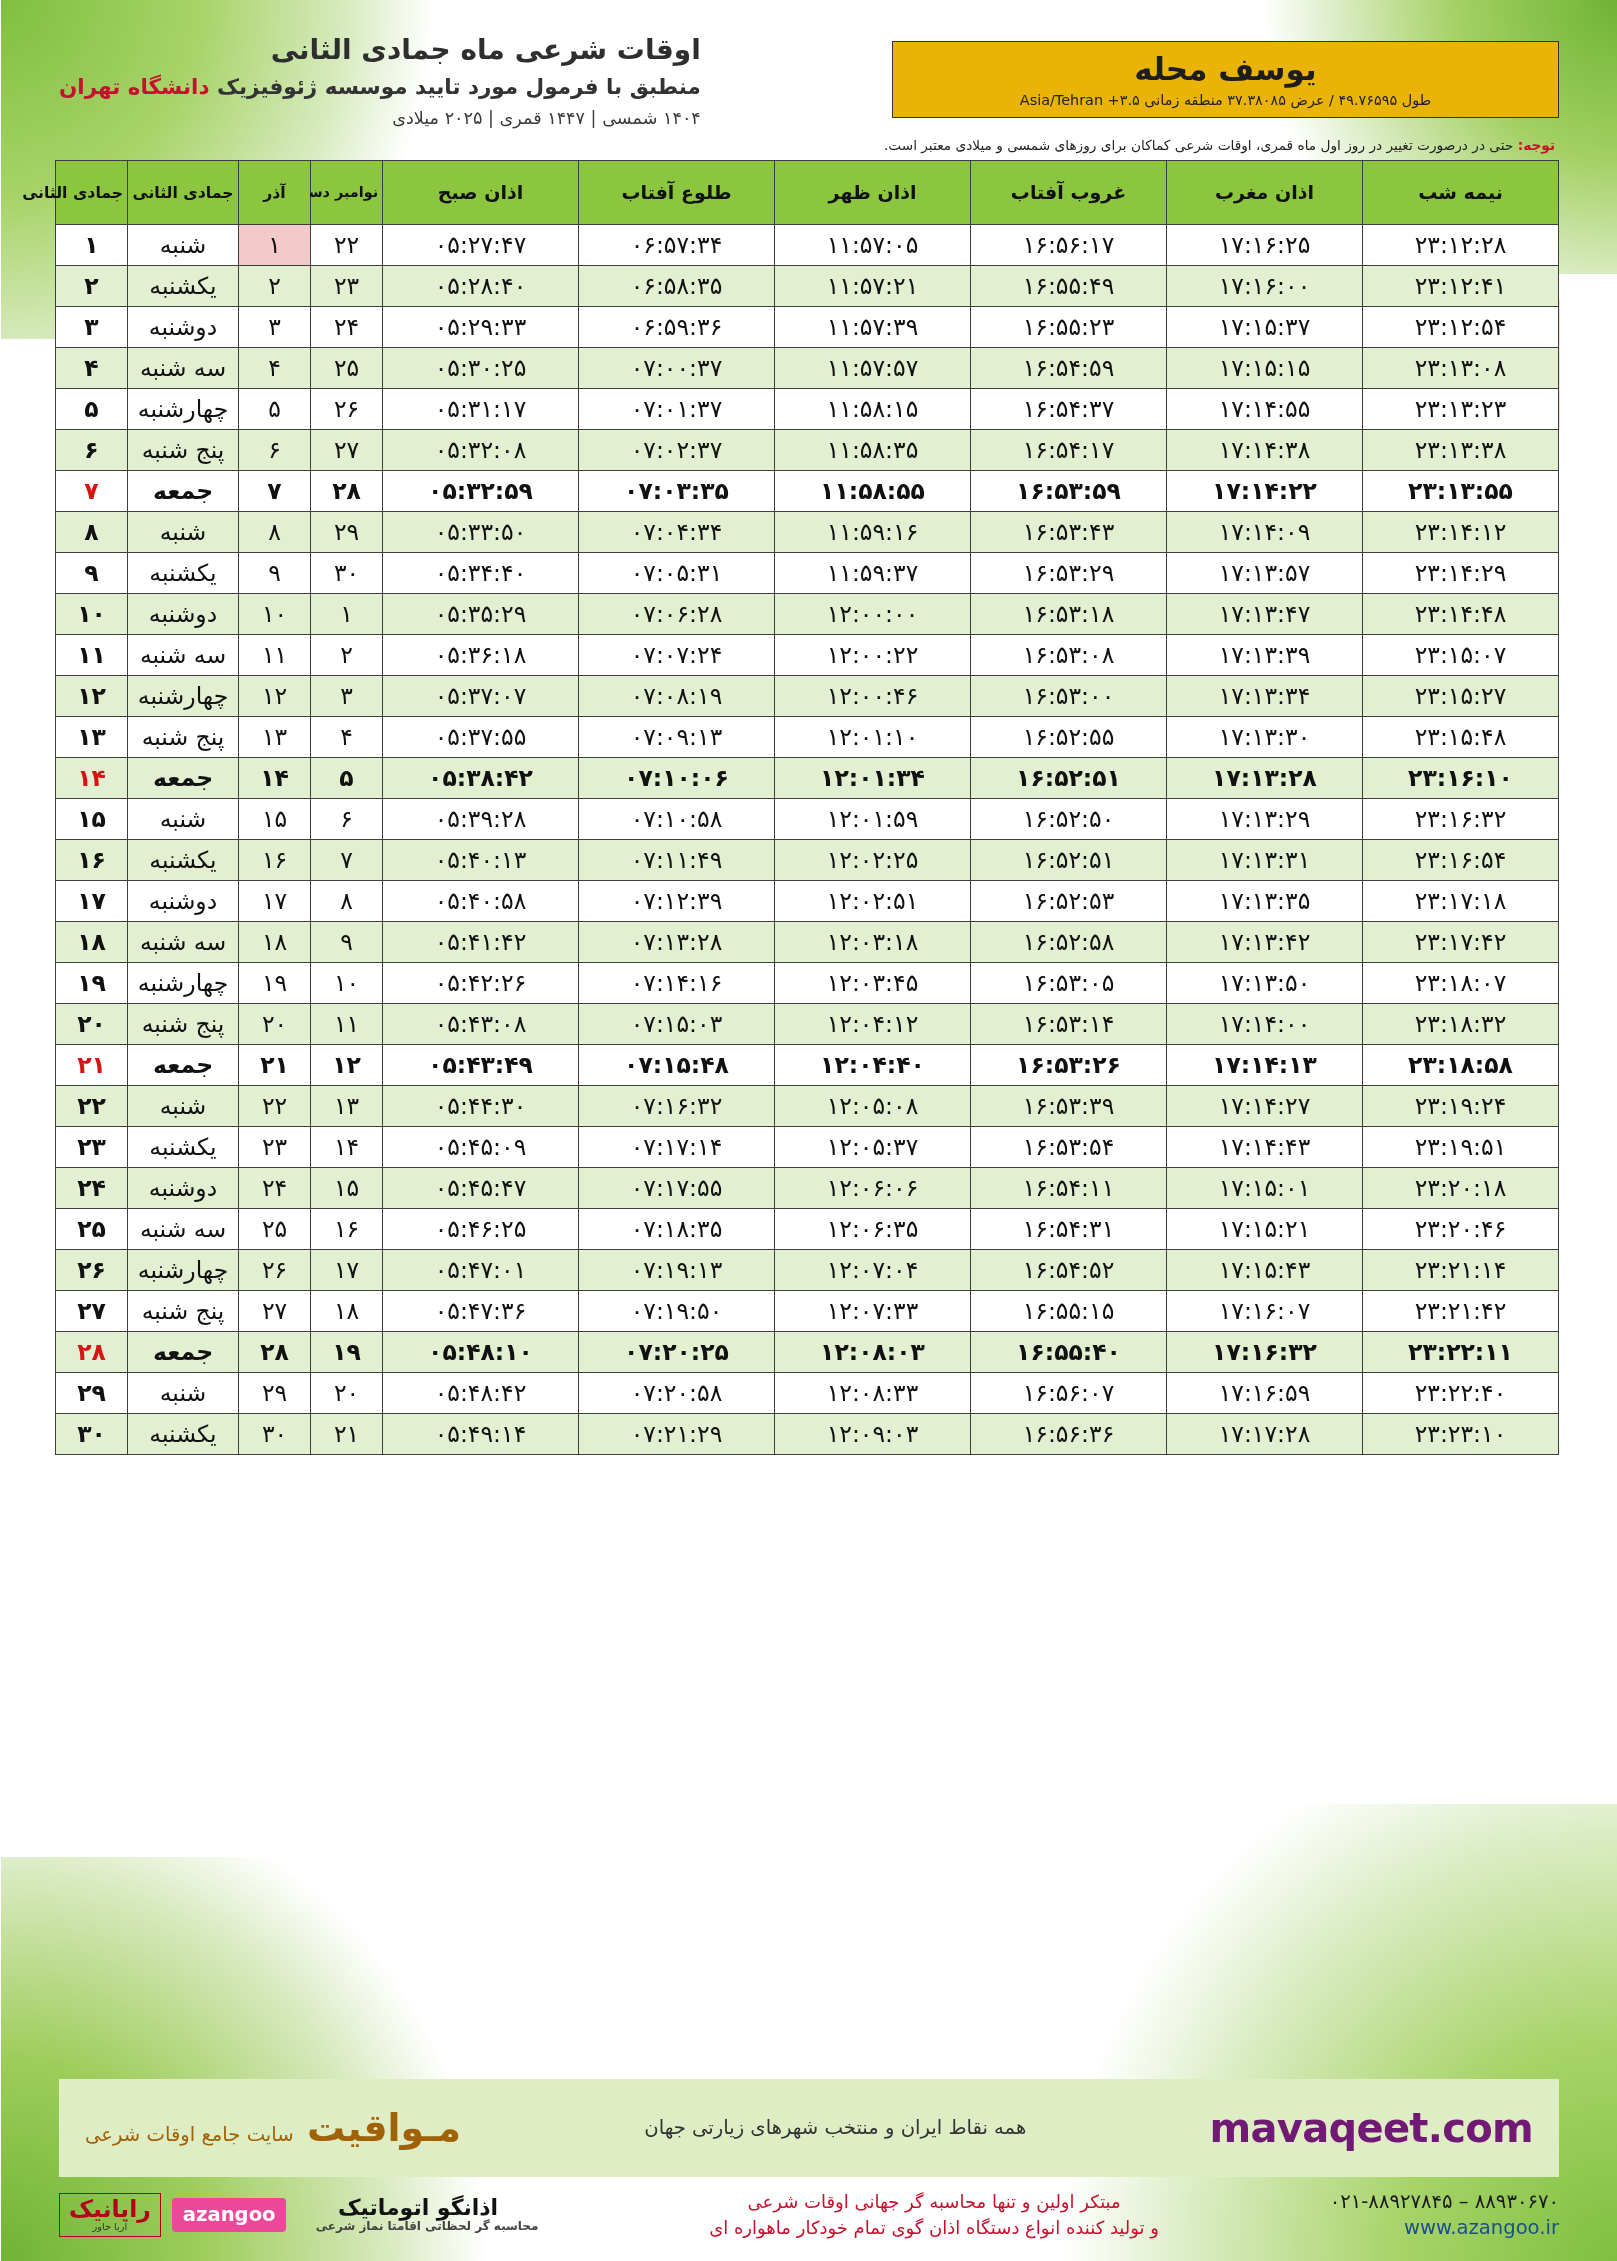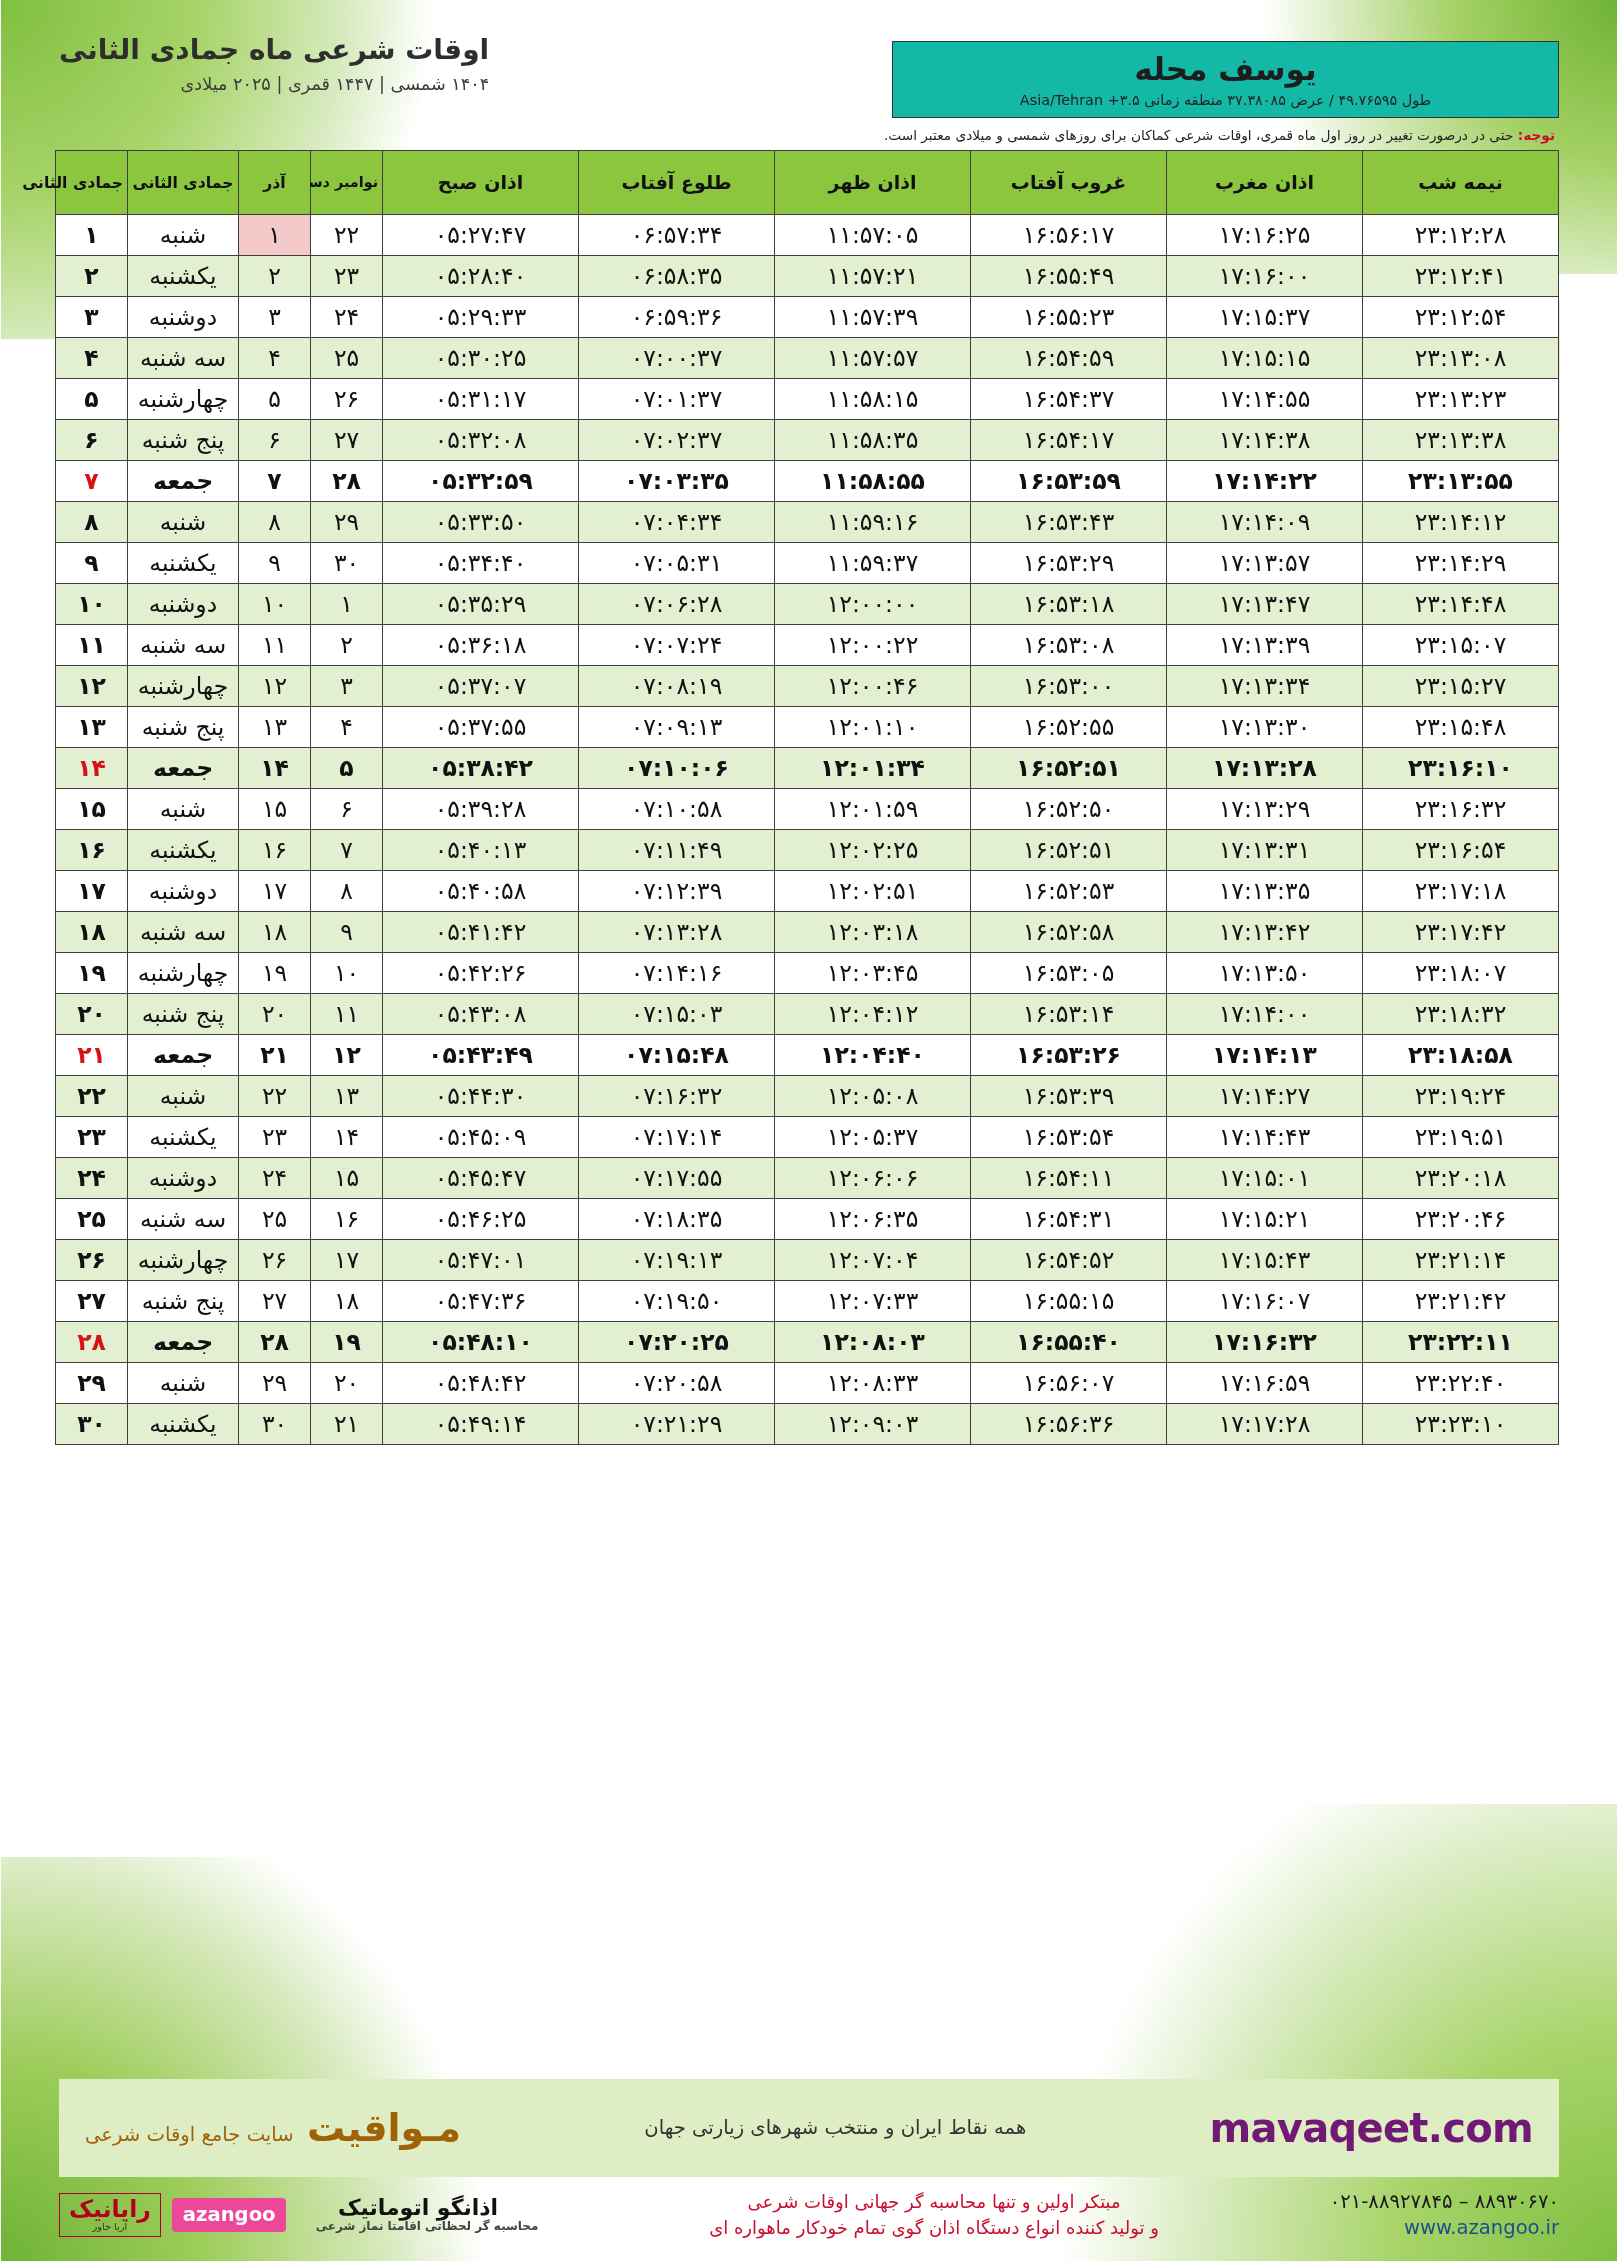--- a/index.html
+++ b/index.html
@@ -41,21 +41,21 @@
   .title-block{text-align:right;padding-right:6.5px;}
   .main-title{
     font-size:28px;font-weight:bold;color:#2e2e2e;line-height:1.12;
     letter-spacing:-0.7px;
   }
   .sub-title{font-size:21.5px;font-weight:bold;color:#333;margin-top:9px;}
   .sub-title .hl{color:#c8102e;}
   .date-line{font-size:17.6px;color:#3a3a3a;margin-top:9px;direction:rtl;}
 
   .city-box{
-    border:1.3px solid #333;background:#14b8a6;
+    border:1.3px solid #333;background:#eab308;
     width:652px;padding:10.4px 6.5px 9px;text-align:center;margin-top:6.5px;
   }
   .city-name{font-size:31px;font-weight:bold;color:#1d1d1d;line-height:1.1;}
   .city-sub{font-size:19.6px;color:#222;margin-top:5.2px;}
   .city-coord{font-size:14.4px;color:#222;margin-top:6.5px;direction:ltr;unicode-bidi:plaintext;}
 
   .notice{
     margin-top:9px;text-align:right;font-size:13.7px;color:#222;padding-right:3.9px;
   }
   .notice b{color:#c8102e;}
@@ -159,20 +159,24 @@
 
   <div class="header">
 
     <div class="city-box">
       <div class="city-name">یوسف محله</div>
       <div class="city-coord">طول ۴۹.۷۶۵۹۵ / عرض ۳۷.۳۸۰۸۵ منطقه زمانی ۳.۵+ Asia/Tehran</div>
     </div>
 
     <div class="title-block">
       <div class="main-title">اوقات شرعی ماه جمادی الثانی</div>
+      <div class="sub-title">
+        <span>منطبق با فرمول مورد تایید موسسه ژئوفیزیک</span>
+        <span class="hl">دانشگاه تهران</span>
+      </div>
       <div class="date-line">۱۴۰۴ شمسی | ۱۴۴۷ قمری | ۲۰۲۵ میلادی</div>
     </div>
 
   </div>
 
   <div class="notice">
     <b>توجه:</b>
     <span>حتی در درصورت تغییر در روز اول ماه قمری، اوقات شرعی کماکان برای روزهای شمسی و میلادی معتبر است.</span>
   </div>
 

